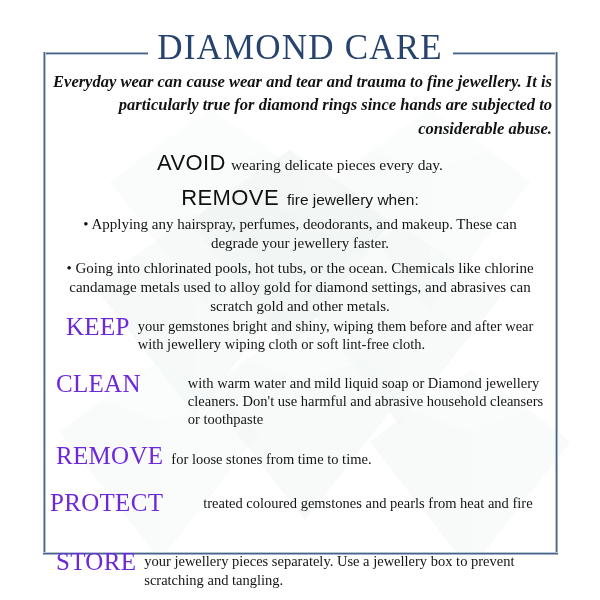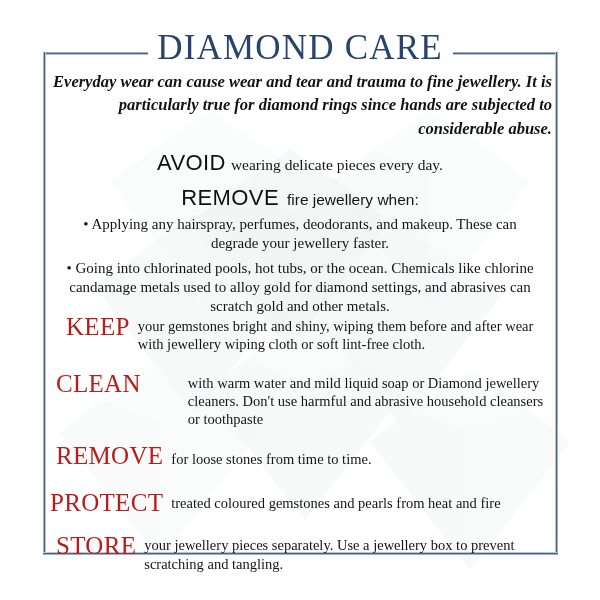--- a/index.html
+++ b/index.html
@@ -166,38 +166,38 @@
   .row {
     display: flex;
     align-items: flex-start;
     margin-bottom: 4px;
   }
   .row .kw {
     flex: 0 0 auto;
     font-family: "Liberation Serif", serif;
     font-size: 25px;
     letter-spacing: 0.3px;
-    color: #b91c1c;
+    color: #6d28d9;
     line-height: 1.08;
     white-space: nowrap;
     padding-right: 8px;
   }
   .row .desc {
     flex: 1 1 auto;
     font-family: "Liberation Serif", serif;
     font-size: 14.5px;
     line-height: 1.26;
     color: #141414;
     padding-top: 4px;
   }
 
   .row-keep    { margin-left: 18px; margin-bottom: 16px; }
   .row-clean   { margin-left: 8px;  margin-bottom: 14px; gap: 39px; }
   .row-check   { margin-left: 8px;  margin-bottom: 20px; }
-  .row-protect { margin-left: 2px;  margin-bottom: 16px; }
+  .row-protect { margin-left: 2px;  margin-bottom: 32px; gap: 32px; }
   .row-store   { margin-left: 8px;  margin-bottom: 0; }
 
   .row-keep .desc    { max-width: 400px; }
   .row-clean .desc   { max-width: 392px; }
   .row-check .desc   { padding-top: 8px; }
   .row-protect .desc { max-width: 330px; padding-top: 5px; }
   .row-store .desc   { max-width: 392px; padding-top: 4px; }
 </style>
 </head>
 <body>

